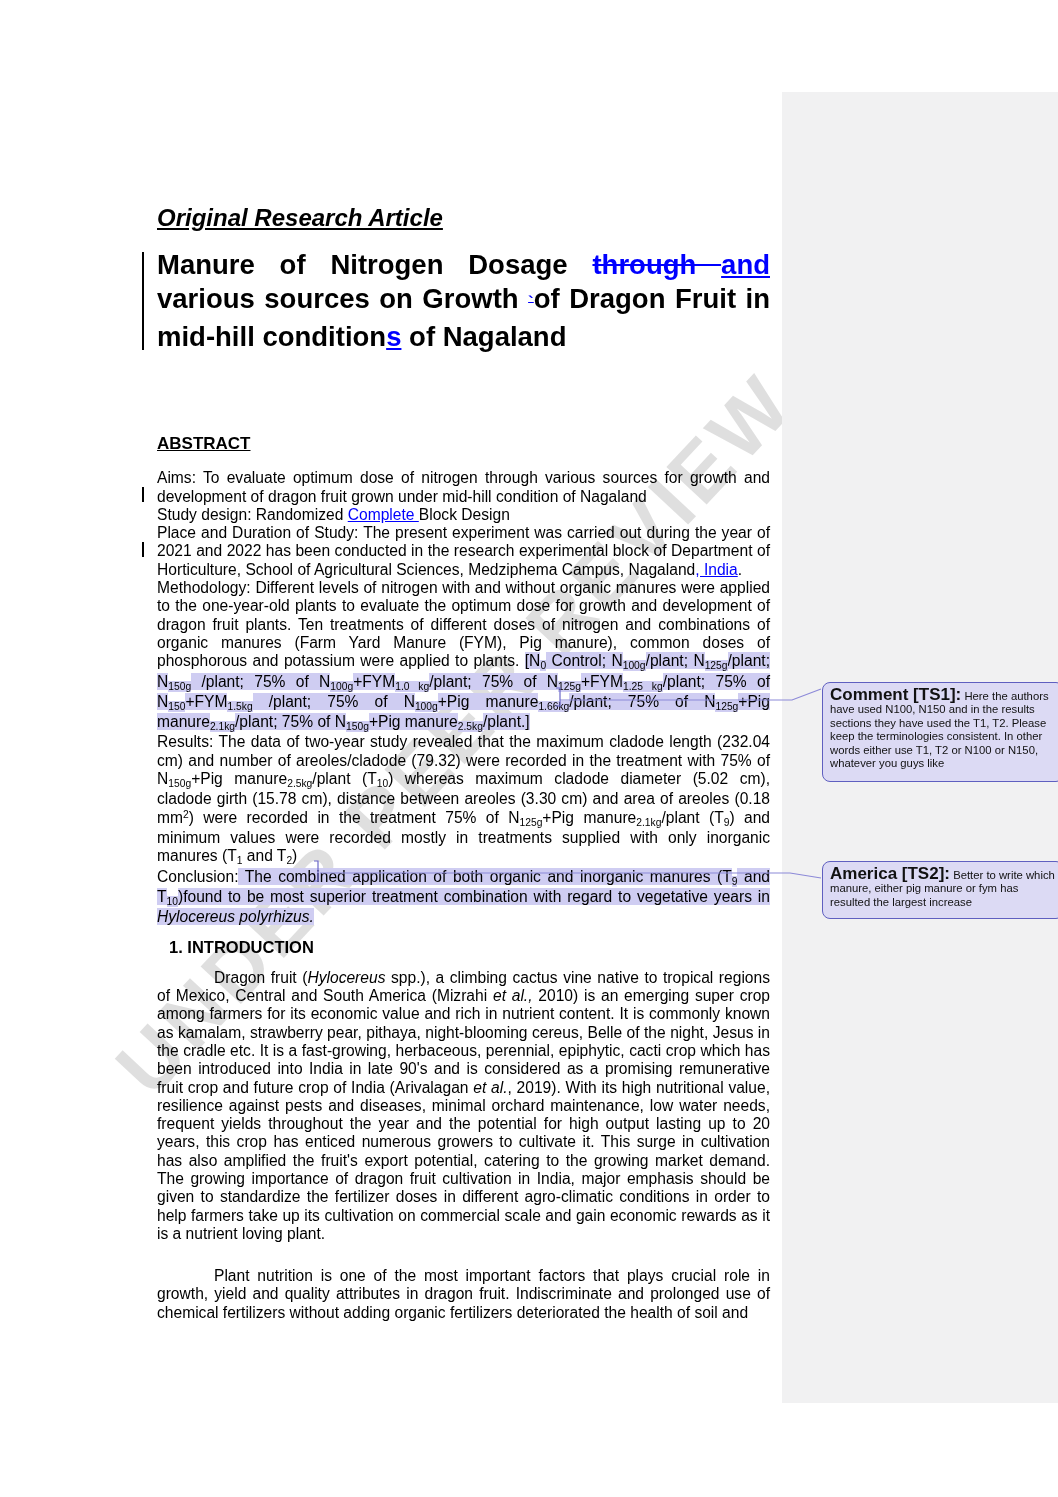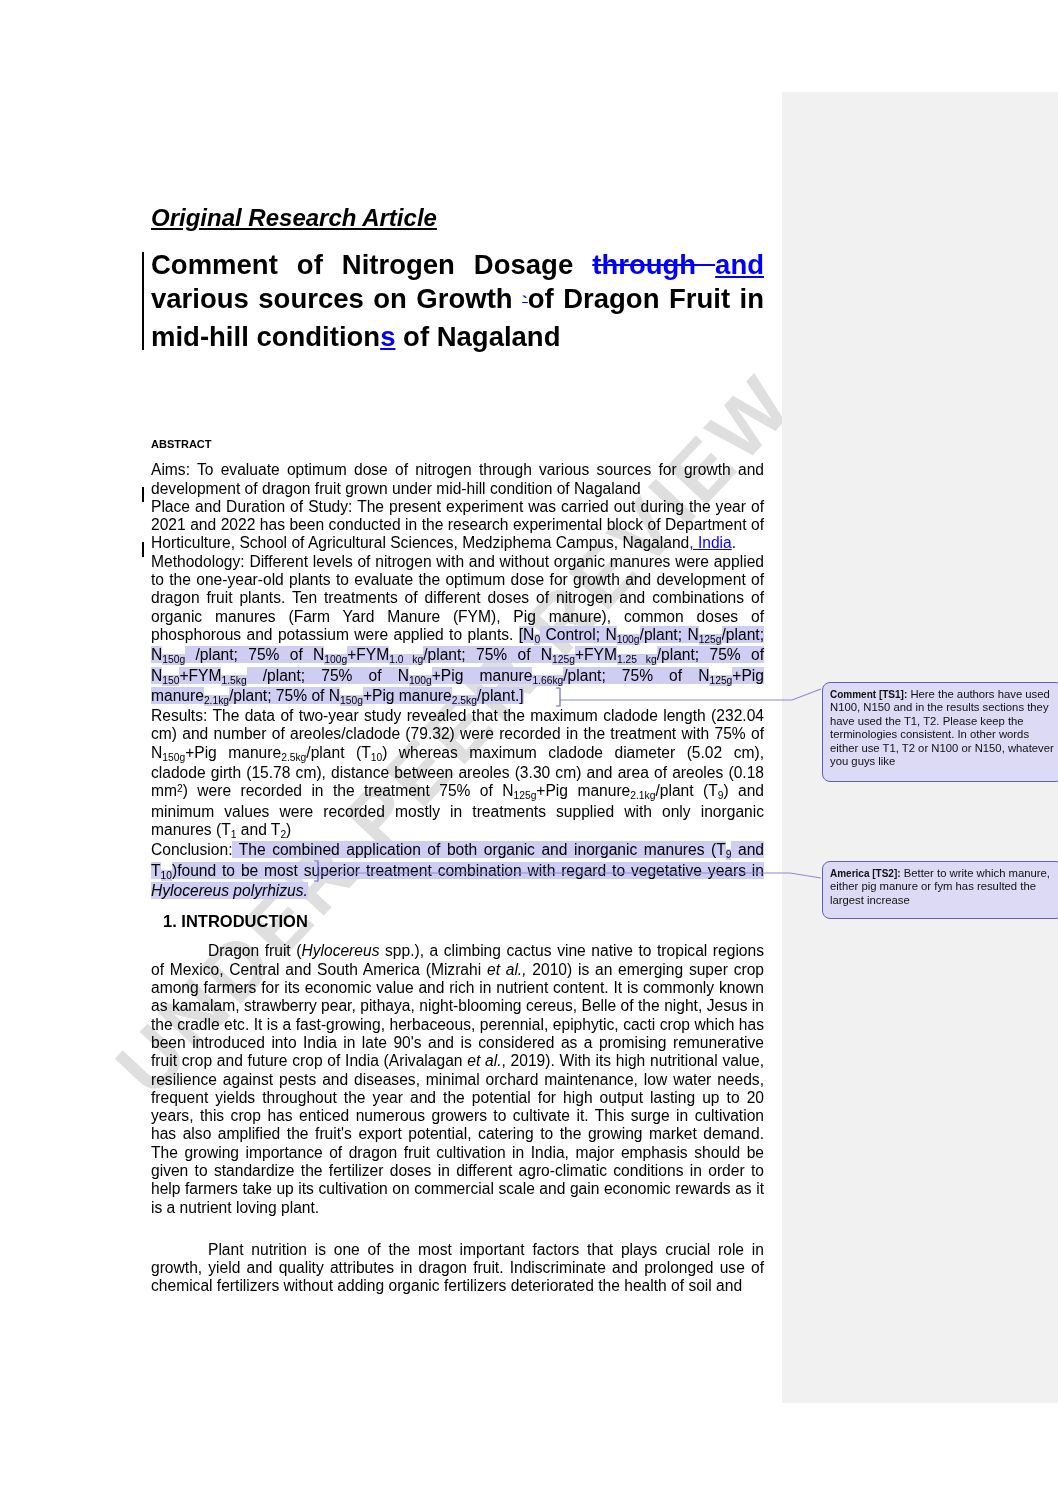--- a/index.html
+++ b/index.html
@@ -17,30 +17,30 @@
     background:var(--markup-panel,#f1f1f2);z-index:1;
   }
   
   .watermark{
     position:absolute;left:455px;top:735px;z-index:0;
     transform:translate(-50%,-50%) rotate(-47deg);
     font-size:80px;font-weight:700;letter-spacing:5px;white-space:nowrap;
     color:rgba(80,80,80,0.18);
   }
   
-  .content{position:absolute;left:151px;top:203px;width:613px;z-index:2;}
+  .content{position:absolute;left:157px;top:203px;width:613px;z-index:2;}
   .article-type{
     font-size:24px;font-weight:700;font-style:italic;
     text-decoration:underline;line-height:30px;margin:0;
   }
   .main-title{
     font-size:27.5px;font-weight:700;line-height:34px;
     text-align:justify;margin:15px 0 0 0;
   }
-  .abs-heading{font-size:11px;font-weight:700;line-height:18.3px;margin:81px 0 8px 0;}
+  .abs-heading{font-size:17px;font-weight:700;line-height:18.3px;margin:81px 0 16px 0;text-decoration:underline;}
   p.body{font-size:15.6px;line-height:18.3px;text-align:justify;margin:0;}
   .intro-heading{font-size:16.5px;font-weight:700;line-height:18.3px;margin:12px;}
   p.indent{text-indent:57px;}
   p.gap-top{margin-top:24px;}
   
   .b{font-weight:400;}
   .i{font-style:italic;}
   .hl{background:var(--highlight,#cfcdf2);}
   .ins{color:var(--tracked-change,#0000ff);text-decoration:underline;}
   .del{color:var(--tracked-change,#0000ff);text-decoration:line-through;}
@@ -53,21 +53,21 @@
   .bar-study{left:142px;top:487px;width:1.5px;height:15px;}
   .bar-place{left:142px;top:542px;width:1.5px;height:15px;}
   
   .comment-box{
     position:absolute;left:822px;width:226px;z-index:4;
     background:var(--comment-fill,#dcdaf4);
     border:1.5px solid var(--comment-border,#5f5fc0);
     border-radius:8px;padding:5px 7px;
     font-size:11.3px;line-height:13.4px;color:#111;
   }
-  .c-label{font-weight:700;font-size:10px;}
+  .c-label{font-weight:700;font-size:17px;}
   .connectors{position:absolute;left:0;top:0;z-index:3;pointer-events:none;}
 </style>
 </head>
 <body>
 
 <div class="page">
 
   <div class="watermark">UNDER PEER REVIEW</div>
 
   <div class="markup-panel"></div>
@@ -78,24 +78,25 @@
 
   <svg class="connectors" width="1058" height="1497">
     <polyline points="560,700 792,700 821,689" fill="none" stroke="#8c89d8" stroke-width="1.2"></polyline>
     <path d="M556,688 L560,688 L560,706 L556,706" fill="none" stroke="#6a67c8" stroke-width="1.2"></path>
     <polyline points="320,873 790,873 821,878" fill="none" stroke="#8c89d8" stroke-width="1.2"></polyline>
     <path d="M314,861 L318,861 L318,881 L314,881" fill="none" stroke="#6a67c8" stroke-width="1.2"></path>
   </svg>
 
   <div class="content">
     <h2 class="article-type">Original Research Article</h2>
-    <h1 class="main-title"><span>Comment of Nitrogen Dosage </span><span class="del">through </span><span class="ins">and</span><span> various sources on Growth </span><span class="del small">`</span><span>of Dragon Fruit in mid-hill condition</span><span class="ins">s</span><span> of Nagaland</span></h1>
+    <h1 class="main-title"><span>Manure of Nitrogen Dosage </span><span class="del">through </span><span class="ins">and</span><span> various sources on Growth </span><span class="del small">`</span><span>of Dragon Fruit in mid-hill condition</span><span class="ins">s</span><span> of Nagaland</span></h1>
 
     <h3 class="abs-heading">ABSTRACT</h3>
     <p class="body"><span class="b">Aims: </span><span>To evaluate optimum dose of nitrogen through various sources for growth and development of dragon fruit grown under mid-hill condition of Nagaland</span></p>
+    <p class="body"><span class="b">Study design: </span><span>Randomized </span><span class="ins">Complete </span><span>Block Design</span></p>
     <p class="body"><span class="b">Place and Duration of Study: </span><span>The present experiment was carried out during the year of 2021 and 2022 has been conducted in the research experimental block of Department of Horticulture, School of Agricultural Sciences, Medziphema Campus, Nagaland</span><span class="ins">, India</span><span>.</span></p>
     <p class="body"><span class="b">Methodology: </span><span>Different levels of nitrogen with and without organic manures were applied to the one-year-old plants to evaluate the optimum dose for growth and development of dragon fruit plants. Ten treatments of different doses of nitrogen and combinations of organic manures (Farm Yard Manure (FYM), Pig manure), common doses of phosphorous and potassium were applied to plants. </span><span class="hl">[N</span><span class="hl sub">0</span><span class="hl"> Control; N</span><span class="hl sub">100g</span><span class="hl">/plant; N</span><span class="hl sub">125g</span><span class="hl">/plant; N</span><span class="hl sub">150g</span><span class="hl"> /plant; 75% of N</span><span class="hl sub">100g</span><span class="hl">+FYM</span><span class="hl sub">1.0 kg</span><span class="hl">/plant; 75% of N</span><span class="hl sub">125g</span><span class="hl">+FYM</span><span class="hl sub">1.25 kg</span><span class="hl">/plant; 75% of N</span><span class="hl sub">150</span><span class="hl">+FYM</span><span class="hl sub">1.5kg</span><span class="hl"> /plant; 75% of N</span><span class="hl sub">100g</span><span class="hl">+Pig manure</span><span class="hl sub">1.66kg</span><span class="hl">/plant; 75% of N</span><span class="hl sub">125g</span><span class="hl">+Pig manure</span><span class="hl sub">2.1kg</span><span class="hl">/plant; 75% of N</span><span class="hl sub">150g</span><span class="hl">+Pig manure</span><span class="hl sub">2.5kg</span><span class="hl">/plant.]</span></p>
     <p class="body"><span class="b">Results: </span><span>The data of two-year study revealed that the maximum cladode length (232.04 cm) and number of areoles/cladode (79.32) were recorded in the treatment with 75% of N</span><span class="sub">150g</span><span>+Pig manure</span><span class="sub">2.5kg</span><span>/plant (T</span><span class="sub">10</span><span>) whereas maximum cladode diameter (5.02 cm), cladode girth (15.78 cm), distance between areoles (3.30 cm) and area of areoles (0.18 mm</span><span class="sup">2</span><span>) were recorded in the treatment 75% of N</span><span class="sub">125g</span><span>+Pig manure</span><span class="sub">2.1kg</span><span>/plant (T</span><span class="sub">9</span><span>) and minimum values were recorded mostly in treatments supplied with only inorganic manures (T</span><span class="sub">1</span><span> and T</span><span class="sub">2</span><span>)</span></p>
     <p class="body"><span class="b">Conclusion:</span><span class="hl"> The combined application of both organic and inorganic manures (T</span><span class="hl sub">9</span><span class="hl"> and T</span><span class="hl sub">10</span><span class="hl">)found to be most superior treatment combination with regard to vegetative years in </span><span class="hl i">Hylocereus polyrhizus.</span></p>
 
     <h3 class="intro-heading">1. INTRODUCTION</h3>
     <p class="body indent"><span>Dragon fruit (</span><span class="i">Hylocereus</span><span> spp.), a climbing cactus vine native to tropical regions of Mexico, Central and South America (Mizrahi </span><span class="i">et al.,</span><span> 2010) is an emerging super crop among farmers for its economic value and rich in nutrient content. It is commonly known as kamalam, strawberry pear, pithaya, night-blooming cereus, Belle of the night, Jesus in the cradle etc. It is a fast-growing, herbaceous, perennial, epiphytic, cacti crop which has been introduced into India in late 90's and is considered as a promising remunerative fruit crop and future crop of India (Arivalagan </span><span class="i">et al.</span><span>, 2019). With its high nutritional value, resilience against pests and diseases, minimal orchard maintenance, low water needs, frequent yields throughout the year and the potential for high output lasting up to 20 years, this crop has enticed numerous growers to cultivate it. This surge in cultivation has also amplified the fruit's export potential, catering to the growing market demand. The growing importance of dragon fruit cultivation in India, major emphasis should be given to standardize the fertilizer doses in different agro-climatic conditions in order to help farmers take up its cultivation on commercial scale and gain economic rewards as it is a nutrient loving plant.</span></p>
     <p class="body indent gap-top"><span>Plant nutrition is one of the most important factors that plays crucial role in growth, yield and quality attributes in dragon fruit. Indiscriminate and prolonged use of chemical fertilizers without adding organic fertilizers deteriorated the health of soil and</span></p>
   </div>
 

